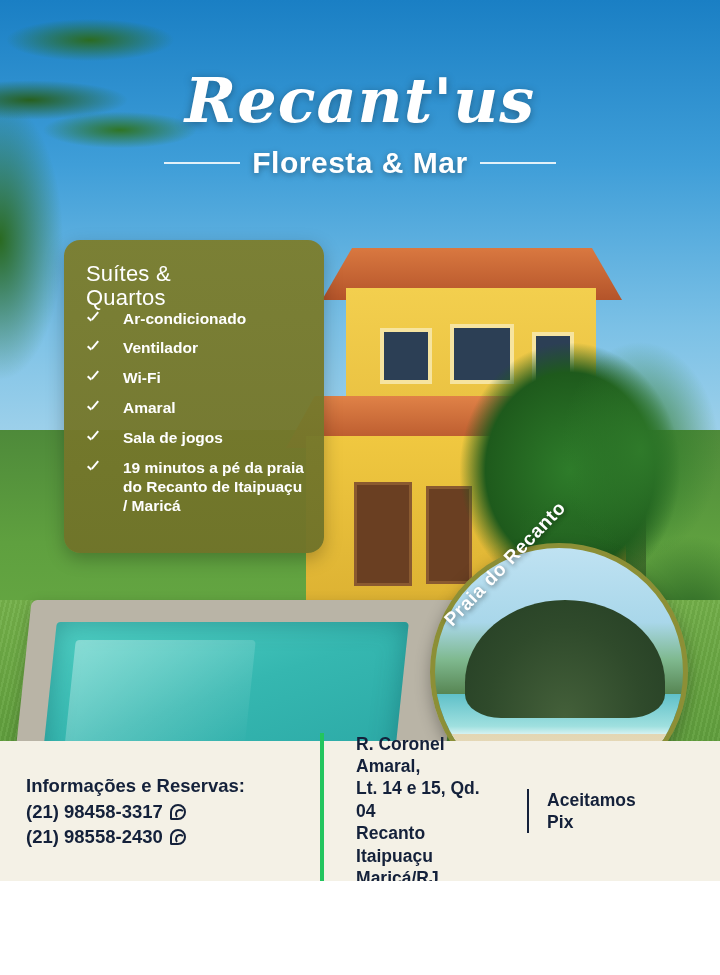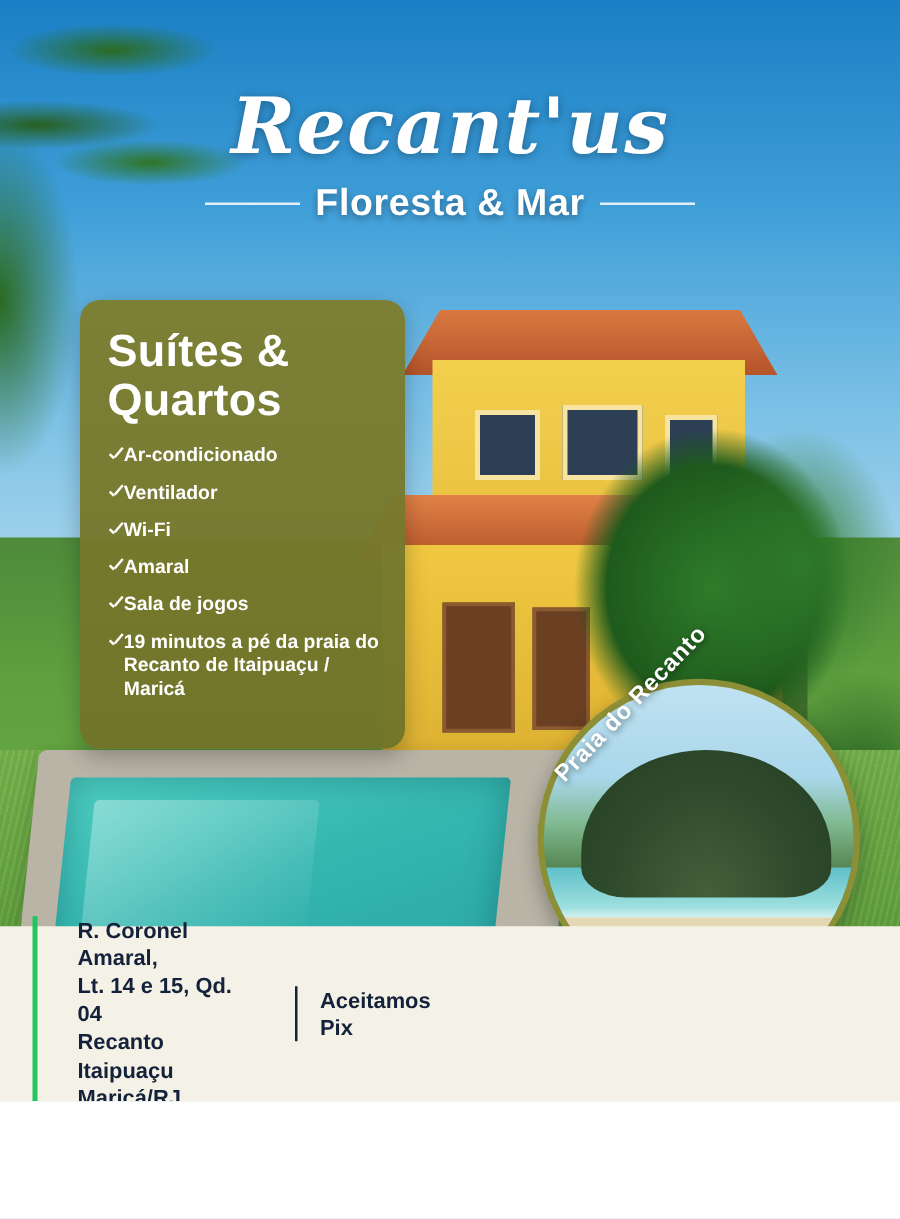--- a/index.html
+++ b/index.html
@@ -190,34 +190,34 @@
     top: 240px;
     width: 218px;
     background: #7d7f2e;
     background: linear-gradient(180deg, rgba(124,126,46,.96), rgba(112,115,41,.96));
     border-radius: 16px;
     padding: 22px 20px 26px 22px;
     color: #ffffff;
     box-shadow: 0 6px 18px rgba(0,0,0,.25);
   }
   .features h2 {
-    margin: 0 0 16px 0;
-    font-size: 36px;
+    margin: 0 0 0 0;
+    font-size: 22px;
     line-height: 1.08;
-    font-weight: bold;
+    font-weight: normal;
     letter-spacing: .2px;
   }
   .feature-list {
     list-style: none;
     margin: 0; padding: 0;
   }
   .feature-list li {
     display: flex;
     align-items: flex-start;
-    gap: 0;
+    gap: 24px;
     margin-bottom: 11px;
     font-size: 15.5px;
     font-weight: bold;
     line-height: 1.22;
   }
   .check {
     flex: 0 0 auto;
     width: 13px; height: 13px;
     margin-top: 3px;
     position: relative;
@@ -437,20 +437,31 @@
   <div class="beach-badge">
     <div class="beach-sea"></div>
     <div class="beach-sand"></div>
     <div class="beach-rock"></div>
   </div>
   <div class="badge-caption">
     <span>Praia do Recanto</span>
   </div>
 
   <div class="footer">
+    <div class="f-col contact">
+      <div class="f-title">Informações e Reservas:</div>
+      <div class="phone-row">
+        <span>(21) 98458-3317</span>
+        <span class="wa"></span>
+      </div>
+      <div class="phone-row">
+        <span>(21) 98558-2430</span>
+        <span class="wa"></span>
+      </div>
+    </div>
 
     <div class="f-col address">
       <div class="addr-line">R. Coronel Amaral,</div>
       <div class="addr-line">Lt. 14 e 15, Qd. 04</div>
       <div class="addr-line">Recanto Itaipuaçu</div>
       <div class="addr-line">Maricá/RJ</div>
     </div>
 
     <div class="f-col payments">
       <div class="pay-line">Aceitamos</div>

